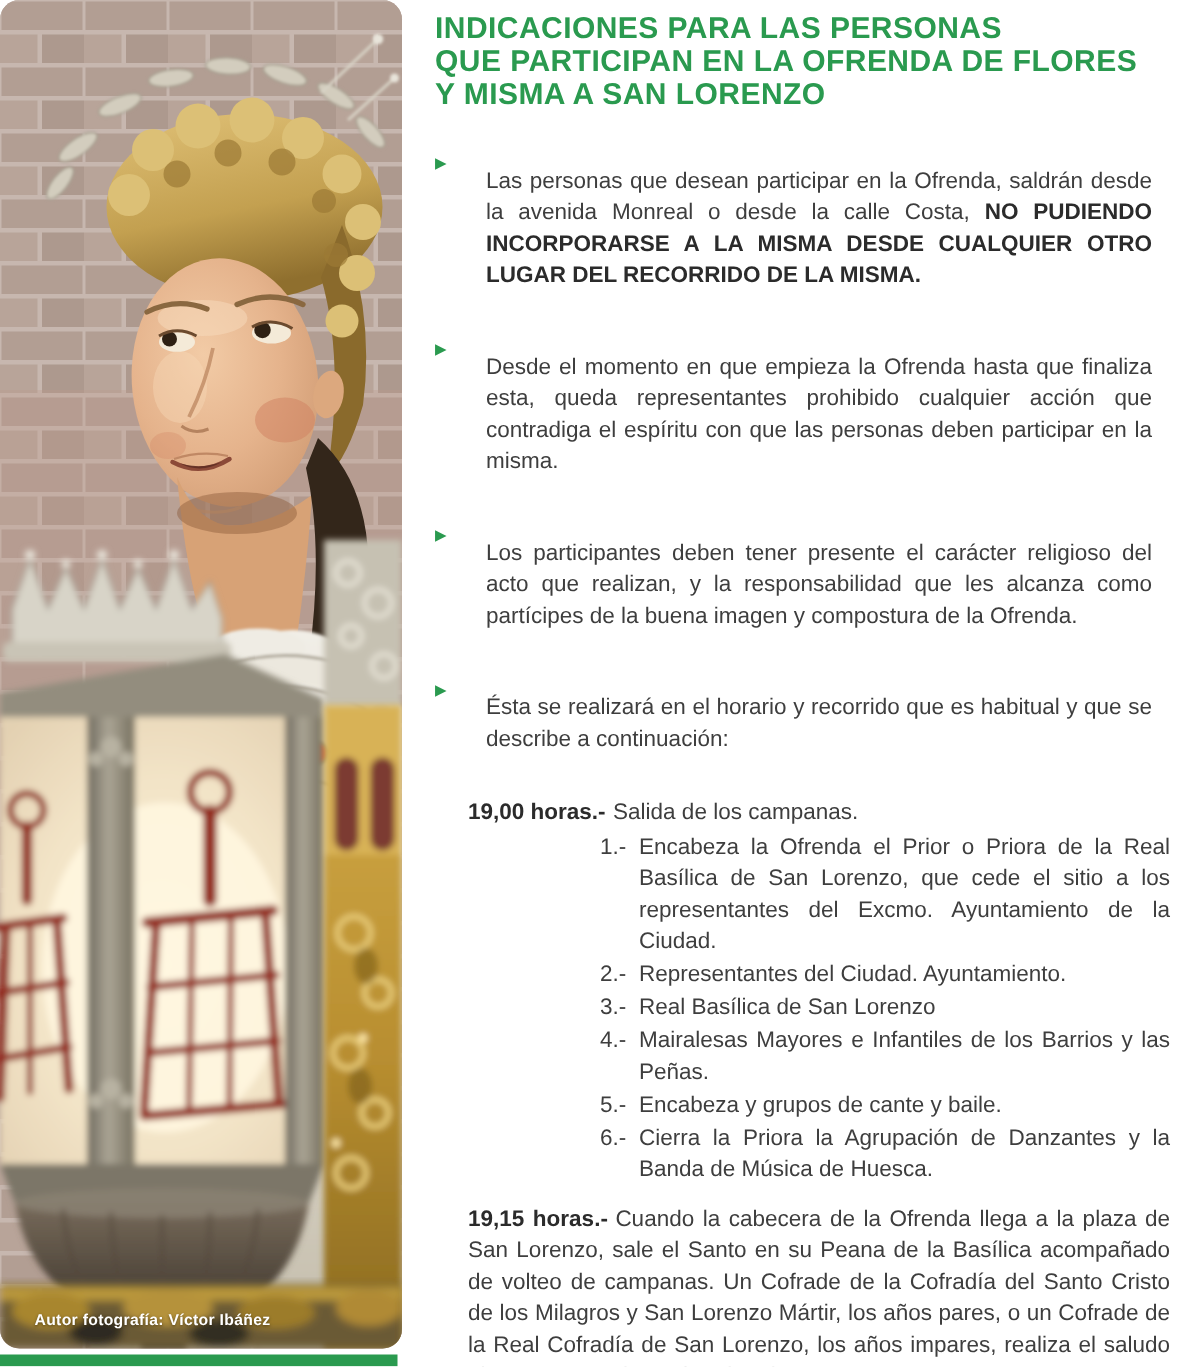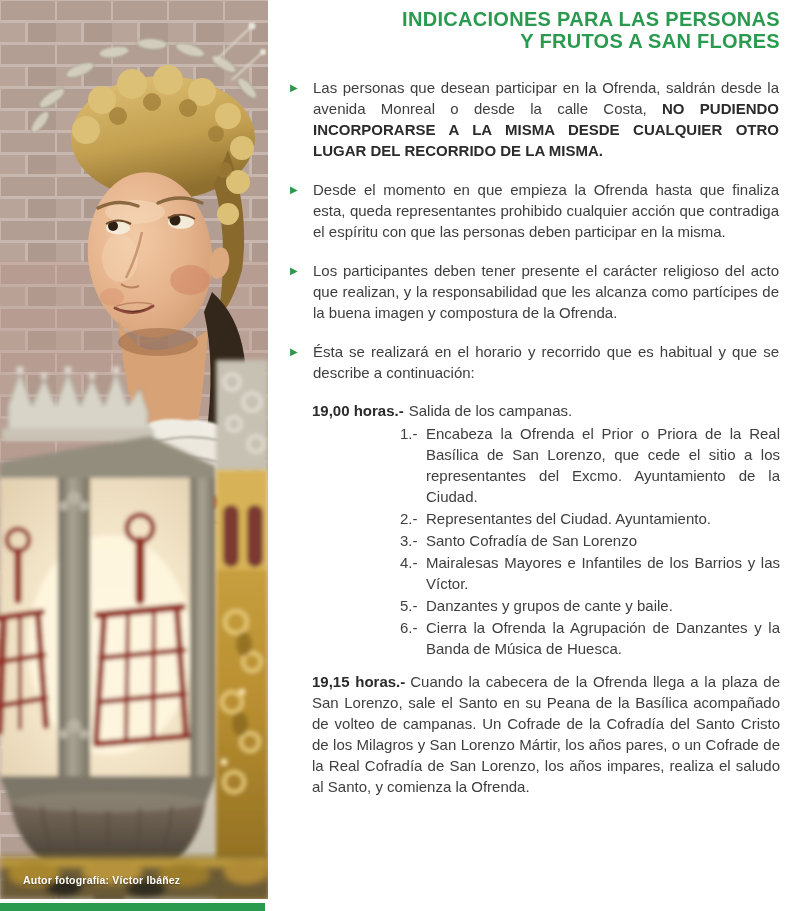--- a/index.html
+++ b/index.html
@@ -1,44 +1,44 @@
 <!DOCTYPE html>
 <html style="--green: #2A9A4F;"><head>
 <meta charset="utf-8">
 <style>
   html,body{margin:0;padding:0;background:#ffffff;}
   .page{
     position:relative;width:791px;height:911px;background:#ffffff;
     font-family:"Liberation Sans",sans-serif;overflow:hidden;
   }
   
-  .photo{position:absolute;left:0;top:0;width:268px;height:899px;overflow:hidden;background:#bfaca2;}
+  .photo{position:absolute;left:0;top:0;width:268px;height:899px;overflow:hidden;background:#bfaca2;border-radius:13px;}
   .photo svg{display:block;}
   .photo-credit{
     position:absolute;left:23px;bottom:13px;color:#ffffff;font-weight:bold;
     font-size:10.5px;letter-spacing:.2px;text-shadow:0 1px 2px rgba(40,30,10,.65);
     white-space:nowrap;
   }
   .photo-bottom-bar{position:absolute;left:0;top:903px;width:265px;height:8px;background:var(--green,#2A9A4F);}
   
   .content{
     position:absolute;left:290px;top:6px;width:490px;
     color:#3E3E3E;font-size:15px;line-height:21px;
   }
   h1.title{
-    margin:2px 0 24px 0;text-align:right;color:var(--green,#2A9A4F);
+    margin:2px 0 24px 0;text-align:left;color:var(--green,#2A9A4F);
     font-size:20px;line-height:22px;font-weight:bold;letter-spacing:.3px;
   }
   .title-line{display:block;}
   .bullet{display:flex;margin:0 0 16px 0;}
   .bullet-arrow{
     flex:none;width:22px;color:var(--green,#2A9A4F);font-size:10px;line-height:21px;
     padding-top:1px;
   }
-  .bullet-text{margin:1px;flex:1;text-align:justify;}
+  .bullet-text{margin:12px;flex:1;text-align:justify;}
   .bullet-text strong, .sched-time{color:#2B2B2B;font-weight:bold;}
   .sched{margin:0 0 12px 0;}
   .sched-p{margin:0 0 2px 0;padding-left:22px;text-align:justify;}
   .sched-time{margin-right:5px;margin-top:19px;}
   .olist{padding-left:110px;}
   .oitem{display:flex;margin-bottom:1px;}
   .onum{flex:none;width:26px;}
   .otext{flex:1;text-align:justify;}
 </style>
 </head>
@@ -318,21 +318,22 @@
     </svg>
     <div class="photo-credit">Autor fotografía: Víctor Ibáñez</div>
   </aside>
 
   <div class="photo-bottom-bar"></div>
 
   <main class="content">
 
     <h1 class="title">
       <span class="title-line">INDICACIONES PARA LAS PERSONAS</span>
-      <span class="title-line">Y FRUTOS A SAN FLORES</span>
+      <span class="title-line">QUE PARTICIPAN EN LA OFRENDA DE FLORES</span>
+      <span class="title-line">Y MISMA A SAN LORENZO</span>
     </h1>
 
     <div class="bullet">
       <span class="bullet-arrow">▶</span>
       <p class="bullet-text"><span>Las personas que desean participar en la Ofrenda, saldrán desde la avenida Monreal o desde la calle Costa, </span><strong>NO PUDIENDO INCORPORARSE A LA MISMA DESDE CUALQUIER OTRO LUGAR DEL RECORRIDO DE LA MISMA.</strong></p>
     </div>
 
     <div class="bullet">
       <span class="bullet-arrow">▶</span>
       <p class="bullet-text"><span>Desde el momento en que empieza la Ofrenda hasta que finaliza esta, queda representantes prohibido cualquier acción que contradiga el espíritu con que las personas deben participar en la misma.</span></p>
@@ -354,33 +355,33 @@
         <div class="oitem">
             <span class="onum">1.-</span>
             <div class="otext">Encabeza la Ofrenda el Prior o Priora de la Real Basílica de San Lorenzo, que cede el sitio a los representantes del Excmo. Ayuntamiento de la Ciudad.</div>
           </div>
         <div class="oitem">
             <span class="onum">2.-</span>
             <div class="otext">Representantes del Ciudad. Ayuntamiento.</div>
           </div>
         <div class="oitem">
             <span class="onum">3.-</span>
-            <div class="otext">Santo Cofradía de San Lorenzo</div>
+            <div class="otext">Real Basílica de San Lorenzo</div>
           </div>
         <div class="oitem">
             <span class="onum">4.-</span>
-            <div class="otext">Mairalesas Mayores e Infantiles de los Barrios y las Víctor.</div>
+            <div class="otext">Mairalesas Mayores e Infantiles de los Barrios y las Peñas.</div>
           </div>
         <div class="oitem">
             <span class="onum">5.-</span>
-            <div class="otext">Danzantes y grupos de cante y baile.</div>
+            <div class="otext">Encabeza y grupos de cante y baile.</div>
           </div>
         <div class="oitem">
             <span class="onum">6.-</span>
-            <div class="otext">Cierra la Ofrenda la Agrupación de Danzantes y la Banda de Música de Huesca.</div>
+            <div class="otext">Cierra la Priora la Agrupación de Danzantes y la Banda de Música de Huesca.</div>
           </div>
       </div>
     </section>
 
     <section class="sched">
       <p class="sched-p"><strong class="sched-time">19,15 horas.-</strong><span>Cuando la cabecera de la Ofrenda llega a la plaza de San Lorenzo, sale el Santo en su Peana de la Basílica acompañado de volteo de campanas. Un Cofrade de la Cofradía del Santo Cristo de los Milagros y San Lorenzo Mártir, los años pares, o un Cofrade de la Real Cofradía de San Lorenzo, los años impares, realiza el saludo al Santo, y comienza la Ofrenda.</span></p>
     </section>
 
 
   </main>

